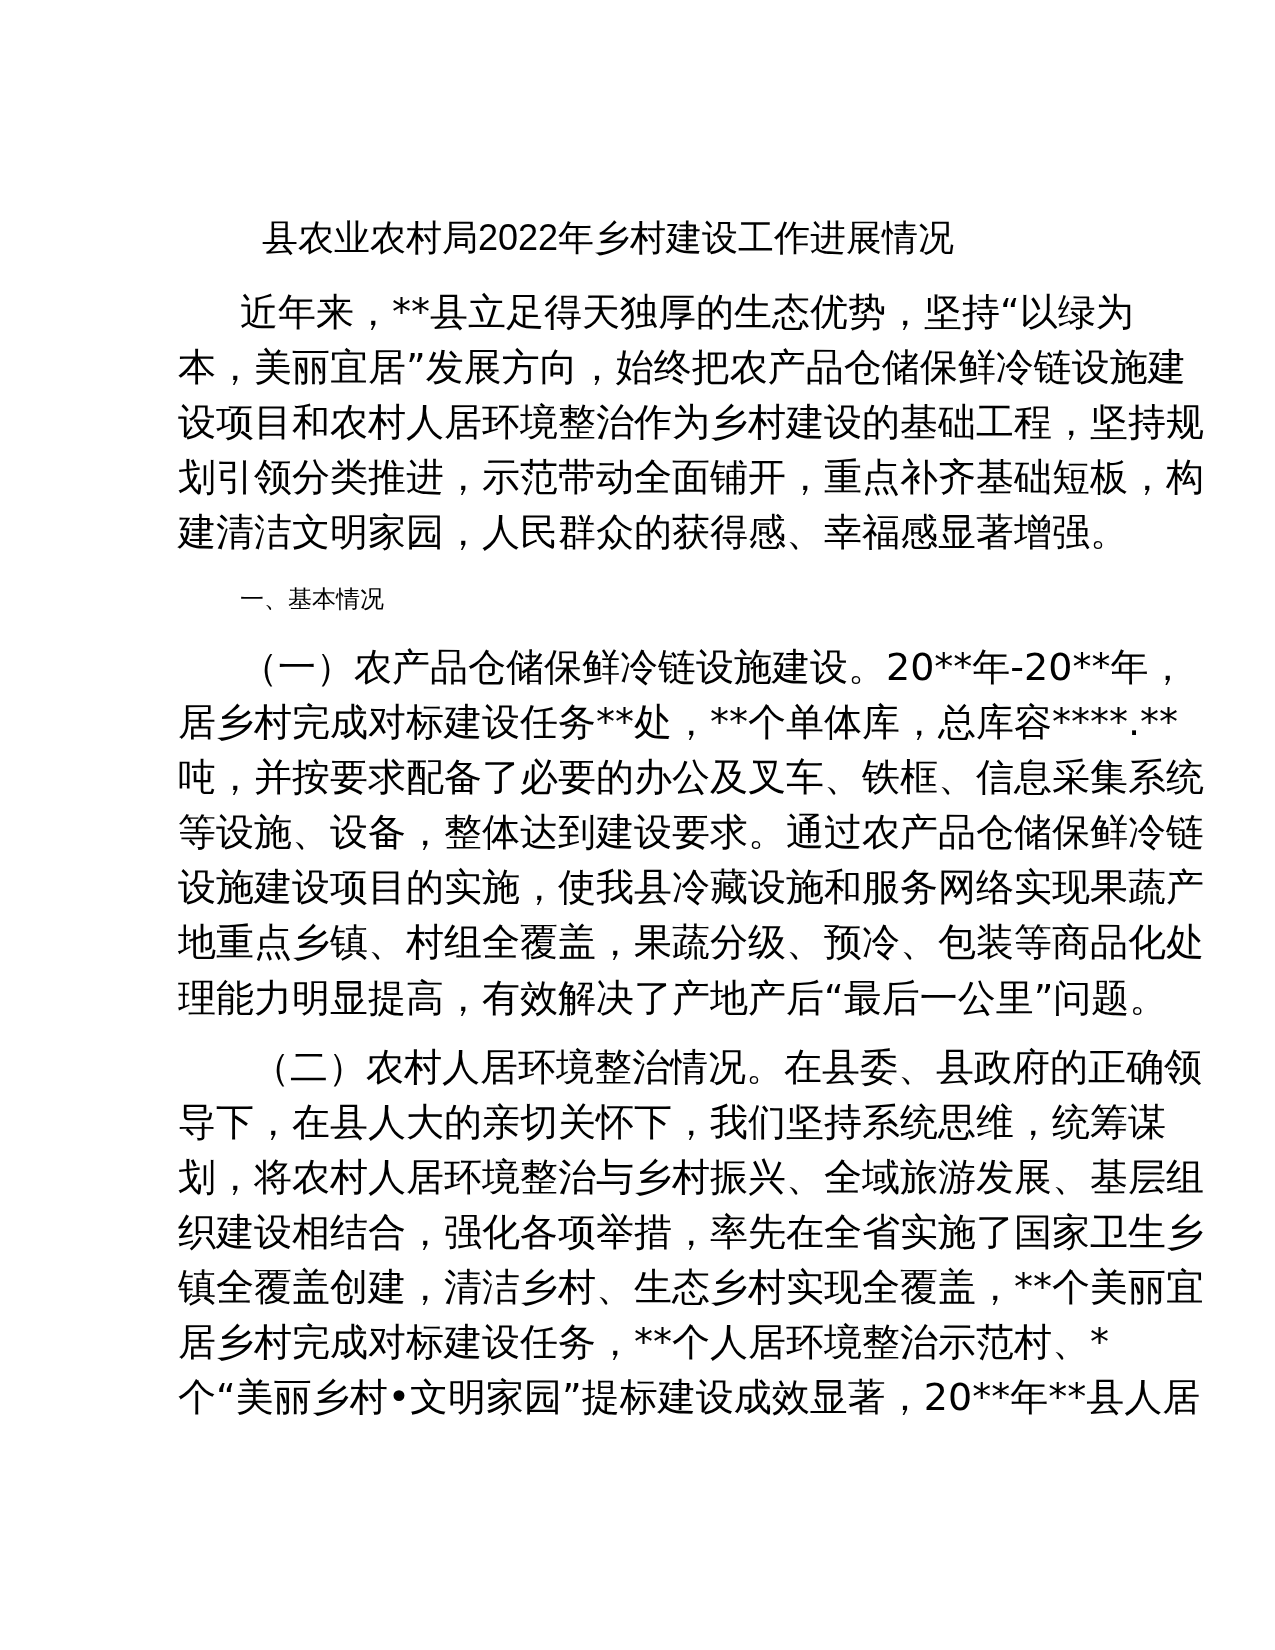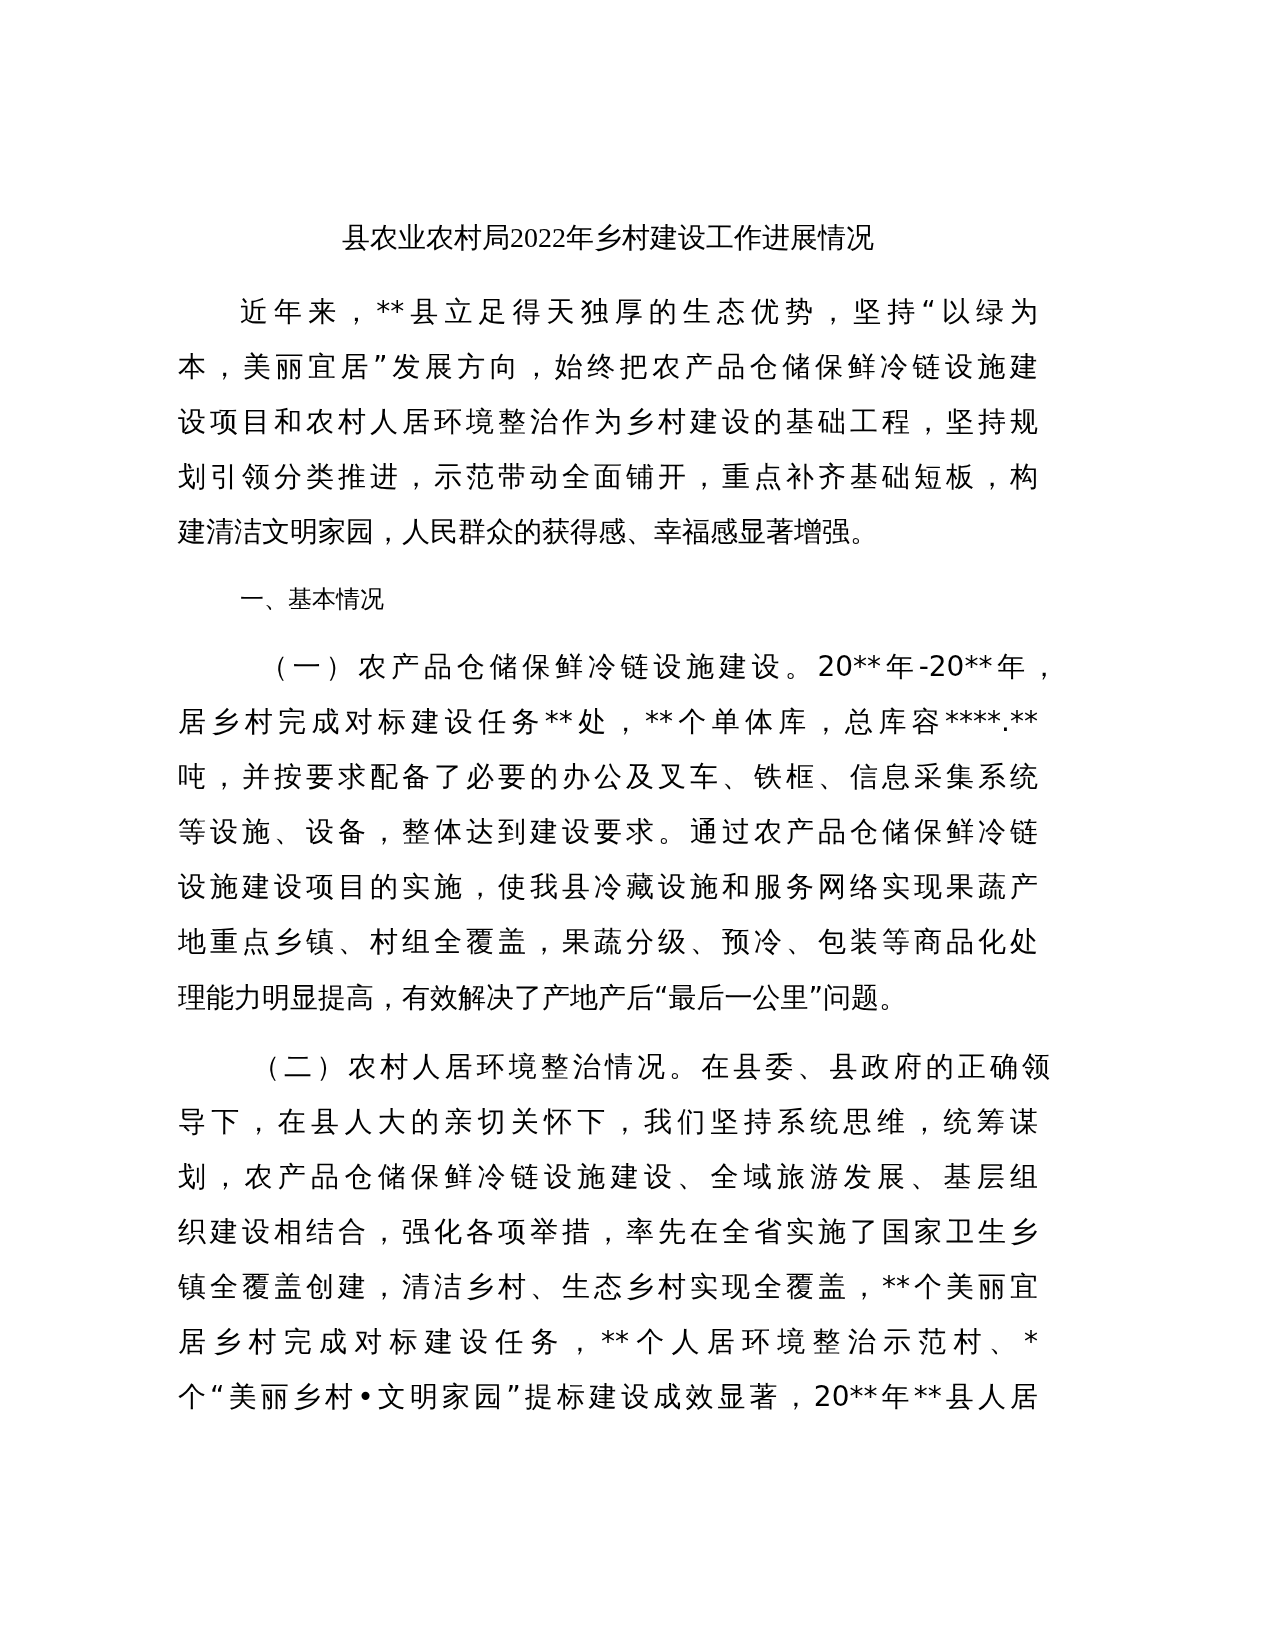--- a/index.html
+++ b/index.html
@@ -20,31 +20,31 @@
       left: 178px;
       top: 0;
       width: 860px;
     }
     .title {
       position: absolute;
       top: 212px;
       left: 0;
       width: 860px;
       text-align: center;
-      font-size: 28px;
+      font-size: 36px;
       line-height: 52px;
       white-space: nowrap;
-      font-family: Liberation Serif, serif;
+      font-family: Liberation Sans, sans-serif;
       letter-spacing: 0px;
     }
     .line {
       position: absolute;
       left: 0;
       width: 860px;
-      font-size: 28px;
+      font-size: 38px;
       line-height: 44px;
       white-space: nowrap;
       text-align: justify;
       text-align-last: justify;
     }
     .line.last {
       text-align-last: left;
     }
     .line.indent {
       left: 62px;
@@ -66,29 +66,29 @@
   <div class="title">县农业农村局2022年乡村建设工作进展情况</div>
 
   <div class="line indent" style="top:290px;">近年来，**县立足得天独厚的生态优势，坚持“以绿为</div>
   <div class="line" style="top:345px;">本，美丽宜居”发展方向，始终把农产品仓储保鲜冷链设施建</div>
   <div class="line" style="top:400px;">设项目和农村人居环境整治作为乡村建设的基础工程，坚持规</div>
   <div class="line" style="top:455px;">划引领分类推进，示范带动全面铺开，重点补齐基础短板，构</div>
   <div class="line last" style="top:510px;">建清洁文明家园，人民群众的获得感、幸福感显著增强。</div>
 
   <div class="heading" style="top:577px;">一、基本情况</div>
 
-  <div class="line indent" style="top:645px;margin-left:20px;">（一）农产品仓储保鲜冷链设施建设。20**年-20**年，</div>
+  <div class="line indent" style="top:645px;">（一）农产品仓储保鲜冷链设施建设。20**年-20**年，</div>
   <div class="line" style="top:700px;">居乡村完成对标建设任务**处，**个单体库，总库容****.**</div>
   <div class="line" style="top:755px;">吨，并按要求配备了必要的办公及叉车、铁框、信息采集系统</div>
   <div class="line" style="top:810px;">等设施、设备，整体达到建设要求。通过农产品仓储保鲜冷链</div>
   <div class="line" style="top:865px;">设施建设项目的实施，使我县冷藏设施和服务网络实现果蔬产</div>
   <div class="line" style="top:920px;">地重点乡镇、村组全覆盖，果蔬分级、预冷、包装等商品化处</div>
   <div class="line last" style="top:976px;">理能力明显提高，有效解决了产地产后“最后一公里”问题。</div>
 
   <div class="line indent" style="top:1045px;margin-left:12px;">（二）农村人居环境整治情况。在县委、县政府的正确领</div>
   <div class="line" style="top:1100px;">导下，在县人大的亲切关怀下，我们坚持系统思维，统筹谋</div>
-  <div class="line" style="top:1155px;">划，农产品仓储保鲜冷链设施建设、全域旅游发展、基层组</div>
+  <div class="line" style="top:1155px;">划，将农村人居环境整治与乡村振兴、全域旅游发展、基层组</div>
   <div class="line" style="top:1210px;">织建设相结合，强化各项举措，率先在全省实施了国家卫生乡</div>
   <div class="line" style="top:1265px;">镇全覆盖创建，清洁乡村、生态乡村实现全覆盖，**个美丽宜</div>
   <div class="line" style="top:1320px;">居乡村完成对标建设任务，**个人居环境整治示范村、*</div>
   <div class="line" style="top:1375px;">个“美丽乡村•文明家园”提标建设成效显著，20**年**县人居</div>
 
 </div>
 
 </body></html>

